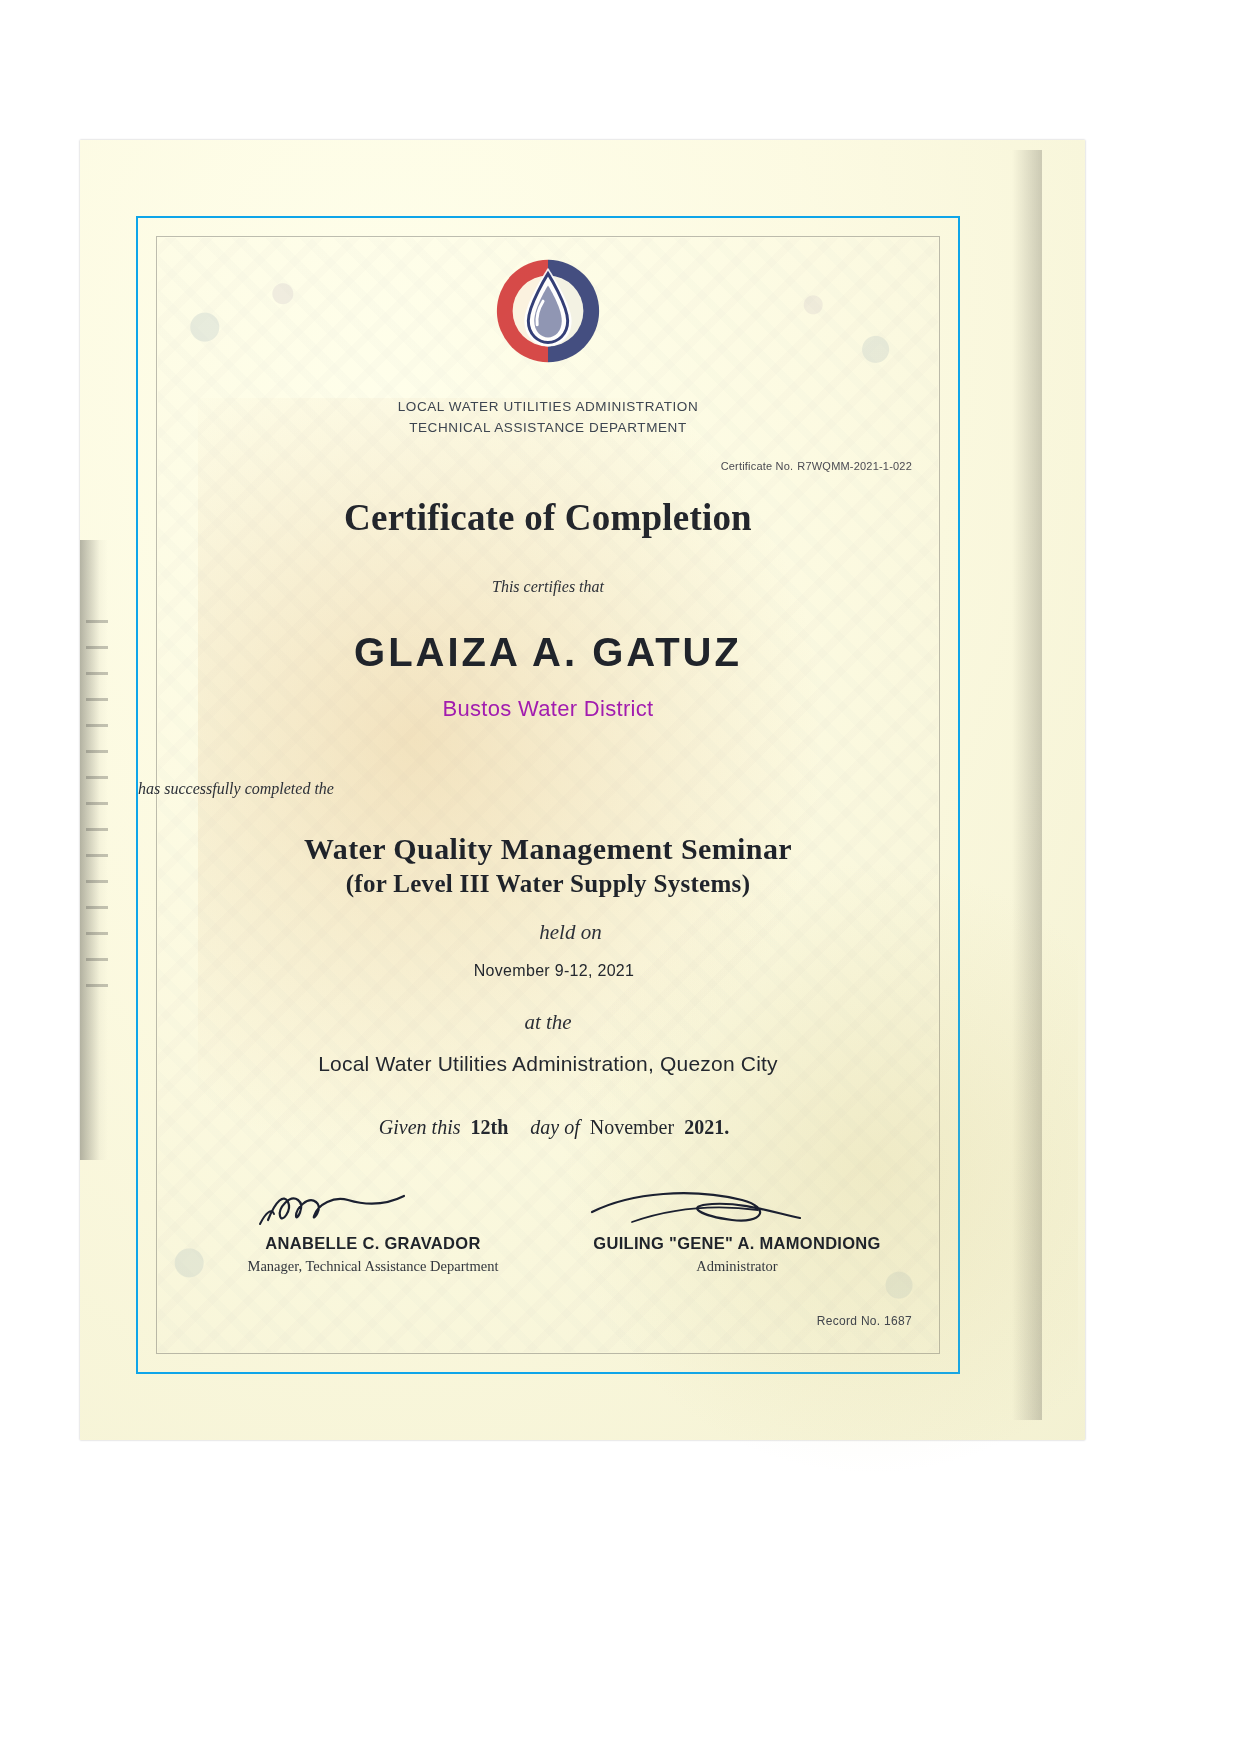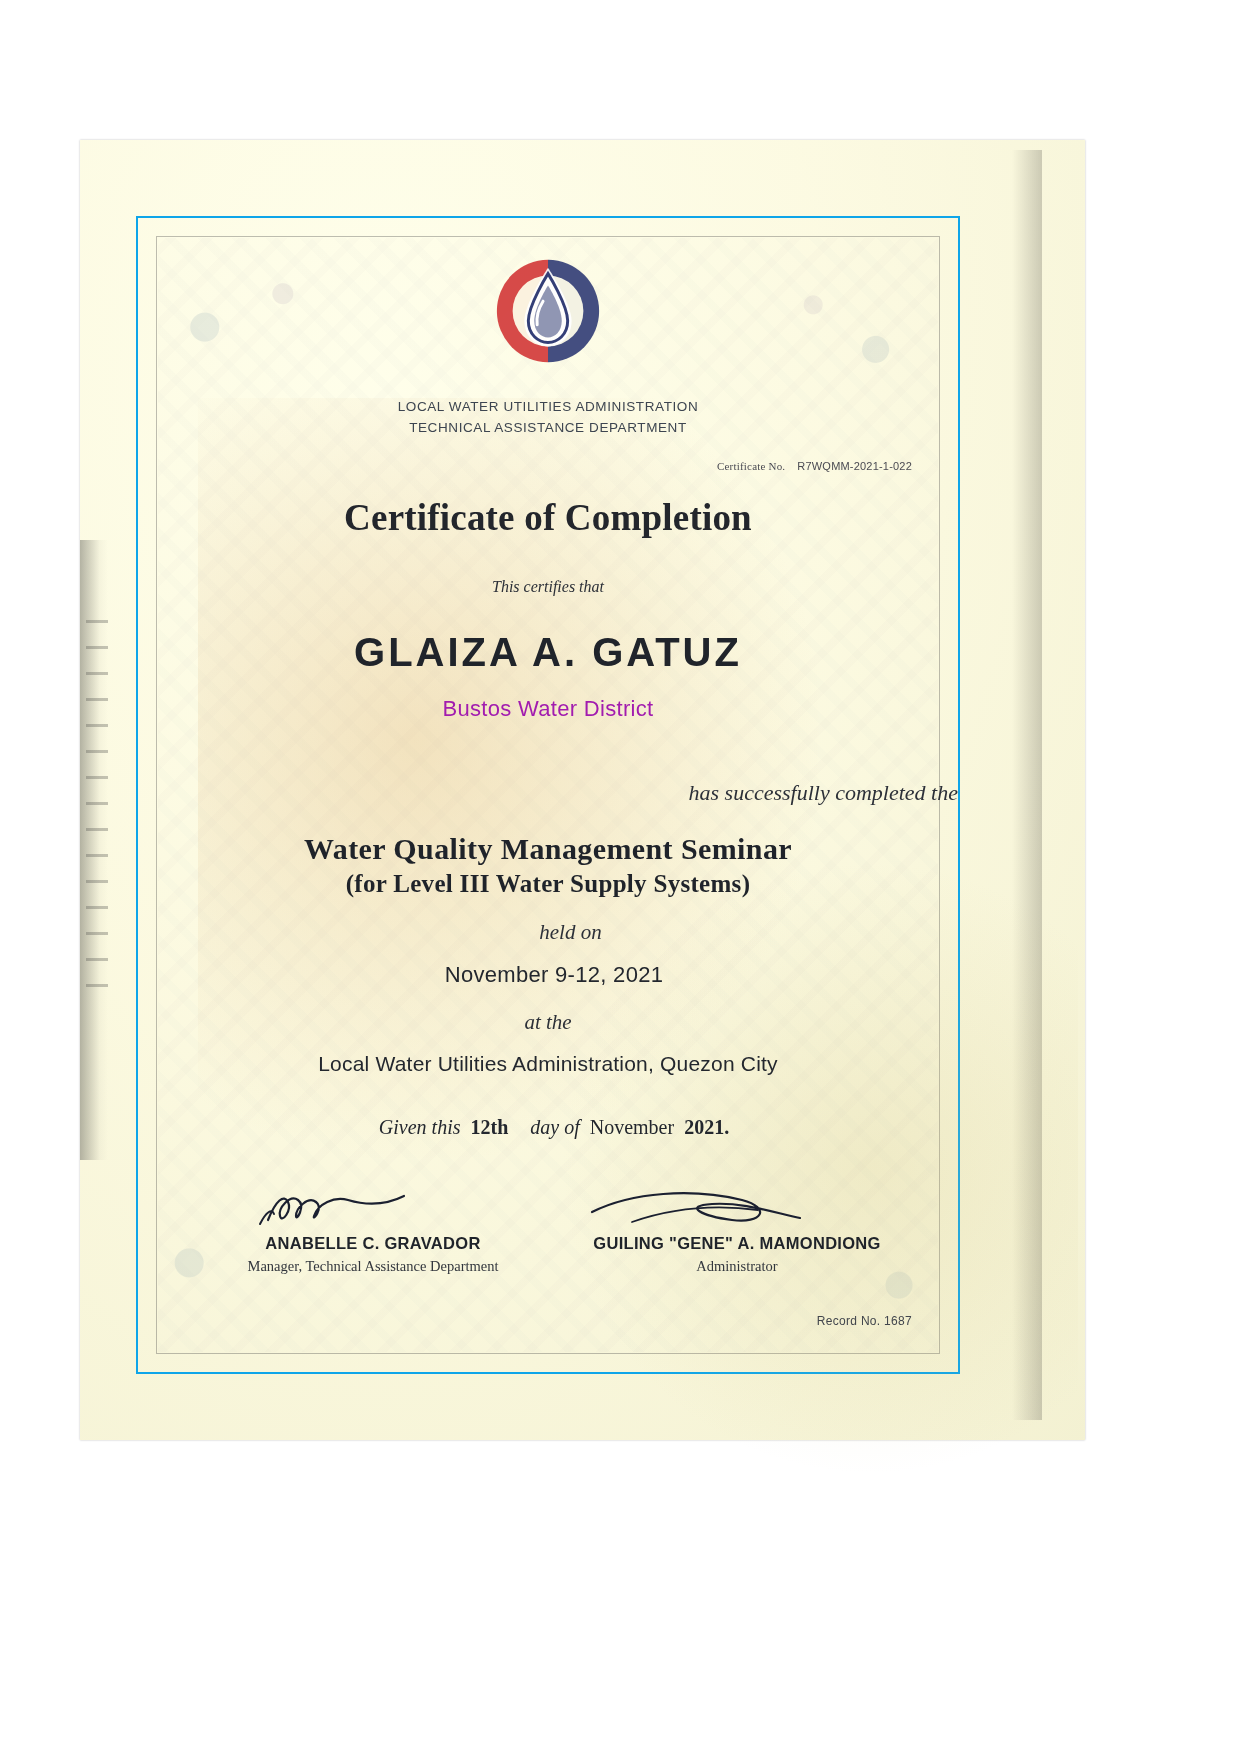--- a/index.html
+++ b/index.html
@@ -136,21 +136,21 @@
 
   #cert-no {
     position: absolute;
     right: 46px;
     top: 242px;
     font-size: 11px;
     color: #4a4a52;
     letter-spacing: 0.2px;
     white-space: nowrap;
   }
-  #cert-no .label { margin-right: 12px; font-family: Liberation Serif, serif; }
+  #cert-no .label { margin-right: 4px; }
 
   #title {
     position: absolute;
     left: 0; right: 0;
     top: 278px;
     text-align: center;
     font-family: "Liberation Serif", serif;
     font-weight: bold;
     font-size: 37px;
     color: #23262c;
@@ -188,24 +188,24 @@
     font-family: "Liberation Sans", sans-serif;
     font-size: 22px;
     color: #a21caf;
     letter-spacing: 0.3px;
   }
 
   #completed {
     position: absolute;
     left: 0; right: 0;
     top: 562px;
-    text-align: right;
+    text-align: left;
     font-family: "Liberation Serif", serif;
     font-style: italic;
-    font-size: 22px;
+    font-size: 16px;
     color: #2c3038;
   }
 
   #course {
     position: absolute;
     left: 0; right: 0;
     top: 614px;
     text-align: center;
   }
   #course-line1 {
@@ -235,21 +235,21 @@
     color: #2c3038;
     margin-left: 45px;
   }
 
   #dates {
     position: absolute;
     left: 12px; right: 0;
     top: 744px;
     text-align: center;
     font-family: "Liberation Sans", sans-serif;
-    font-size: 22px;
+    font-size: 16px;
     color: #23272e;
     letter-spacing: 0.3px;
   }
 
   #at-the {
     position: absolute;
     left: 0; right: 0;
     top: 792px;
     text-align: center;
     font-family: "Liberation Serif", serif;

